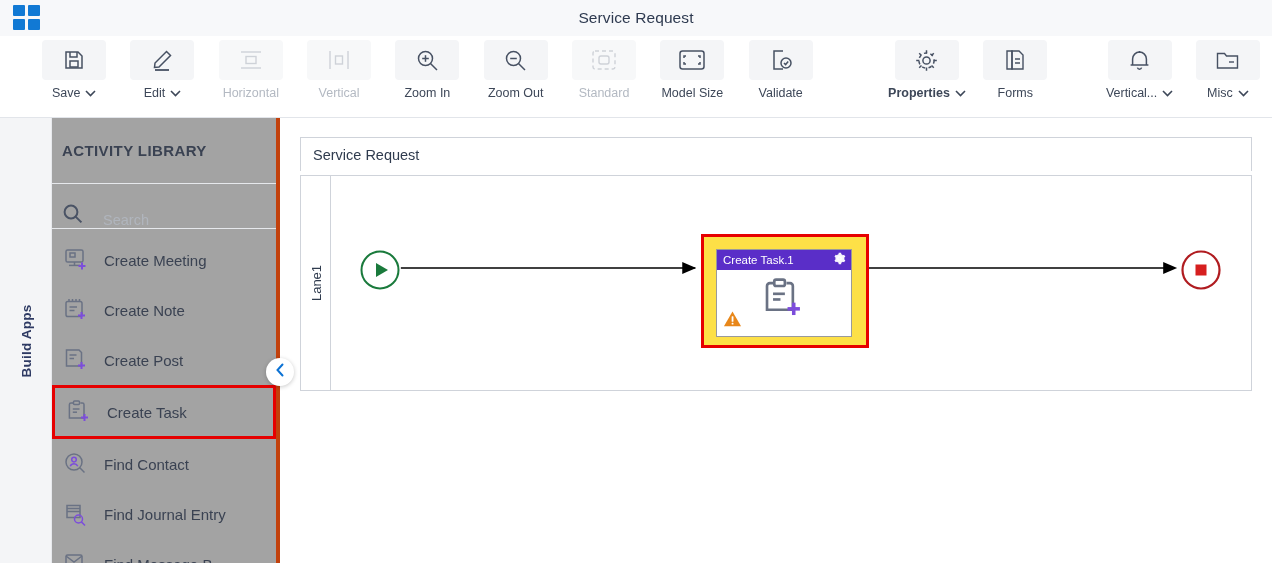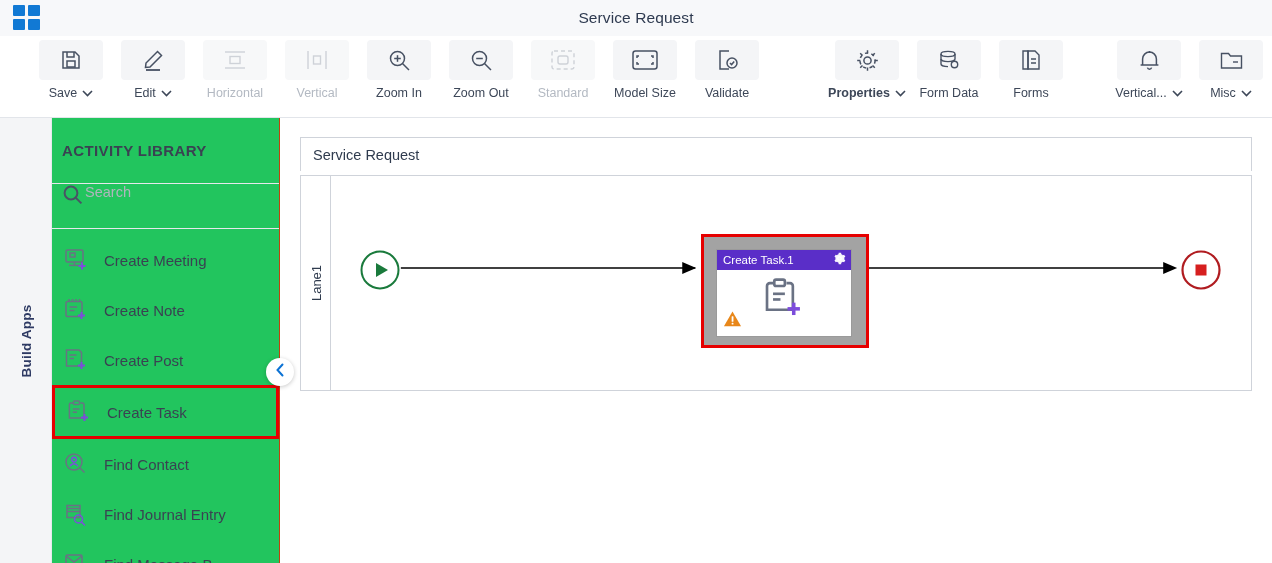--- a/index.html
+++ b/index.html
@@ -64,29 +64,29 @@
     position: absolute; left: 50%; top: 50%;
     transform: translate(-50%,-50%) rotate(-90deg);
     transform-origin: center center;
     white-space: nowrap;
     font-size: 13.5px; font-weight: bold; color: #2e3a63; letter-spacing: .2px;
   }
 
   
   .sidebar {
     position: absolute; left: 52px; top: 118px; width: 228px; height: 445px;
-    background: #22c55e; border-right: 1px solid #c2410c;
+    background: #a3a3a3; border-right: 4px solid #c2410c;
   }
   .sb-title {
     height: 66px; display: flex; align-items: center; padding-left: 10px;
     font-size: 15px; font-weight: bold; color: #3a4252; letter-spacing: .4px;
     border-bottom: 1px solid #e6e8ec;
   }
   .sb-search {
-    height: 45px; display: flex; align-items: flex-start; gap: 2px;
+    height: 45px; display: flex; align-items: flex-end; gap: 20px;
     padding: 0 10px; border-bottom: 1px solid #e6e8ec;
   }
   .sb-search input {
     border: none; outline: none; font-size: 14.5px; color: #3a4252;
     background: transparent; width: 150px;
   }
   .sb-search input::placeholder { color: #b0b5bd; }
   .sb-list { padding-top: 6px; }
   .sb-item {
     height: 50px; display: flex; align-items: center; gap: 14px;
@@ -131,21 +131,21 @@
     position: absolute; left: 50%; top: 50%;
     transform: translate(-50%,-50%) rotate(-90deg);
     white-space: nowrap; font-size: 13px; color: #2f3b4e;
   }
   .diagram { position: absolute; left: 30px; top: 0; right: 0; bottom: 0; }
 
   
   .task-node {
     position: absolute; left: 370px; top: 58px;
     width: 168px; height: 114px;
-    border: 3px solid #e60000; background: #a3a3a3;
+    border: 3px solid #e60000; background: #fde047;
     z-index: 4;
   }
   .task-inner {
     position: absolute; left: 12px; top: 12px; width: 136px; height: 88px;
     border: 1px solid #9a9a9a; background: #fff;
   }
   .task-header {
     height: 20px; background: #5a2ec8; display: flex; align-items: center;
     justify-content: space-between; padding: 0 5px 0 6px;
   }
@@ -297,31 +297,20 @@
       <span class="tb-label">
         <span>Properties</span>
         <span class="chev">
           <svg width="11" height="7" viewBox="0 0 11 7">
               <path d="M1 1l4.5 4.5L10 1" stroke="#3d4758" stroke-width="1.6" fill="none"></path>
             </svg>
         </span>
       </span>
     </div>
 
-    <div class="tb-item">
-      <span class="tb-icon">
-        <svg width="24" height="24" viewBox="0 0 24 24" fill="none" stroke="#475163" stroke-width="1.4">
-          <ellipse cx="11" cy="6" rx="7" ry="2.6"></ellipse>
-            <path d="M4 6v5c0 1.4 3.1 2.6 7 2.6s7-1.2 7-2.6V6"></path>
-          <path d="M4 11v5c0 1.4 3.1 2.6 7 2.6"></path>
-            <circle cx="17.5" cy="16.5" r="3.2"></circle>
-        </svg>
-      </span>
-      <span class="tb-label">Form Data</span>
-    </div>
 
     <div class="tb-item">
       <span class="tb-icon">
         <svg width="24" height="24" viewBox="0 0 24 24" fill="none" stroke="#475163" stroke-width="1.4">
           <path d="M4 3h5v18H4z"></path>
             <path d="M9 3h7l4 4v14H9z"></path>
             <path d="M12 11h5M12 15h5"></path>
         </svg>
       </span>
       <span class="tb-label">Forms</span>

